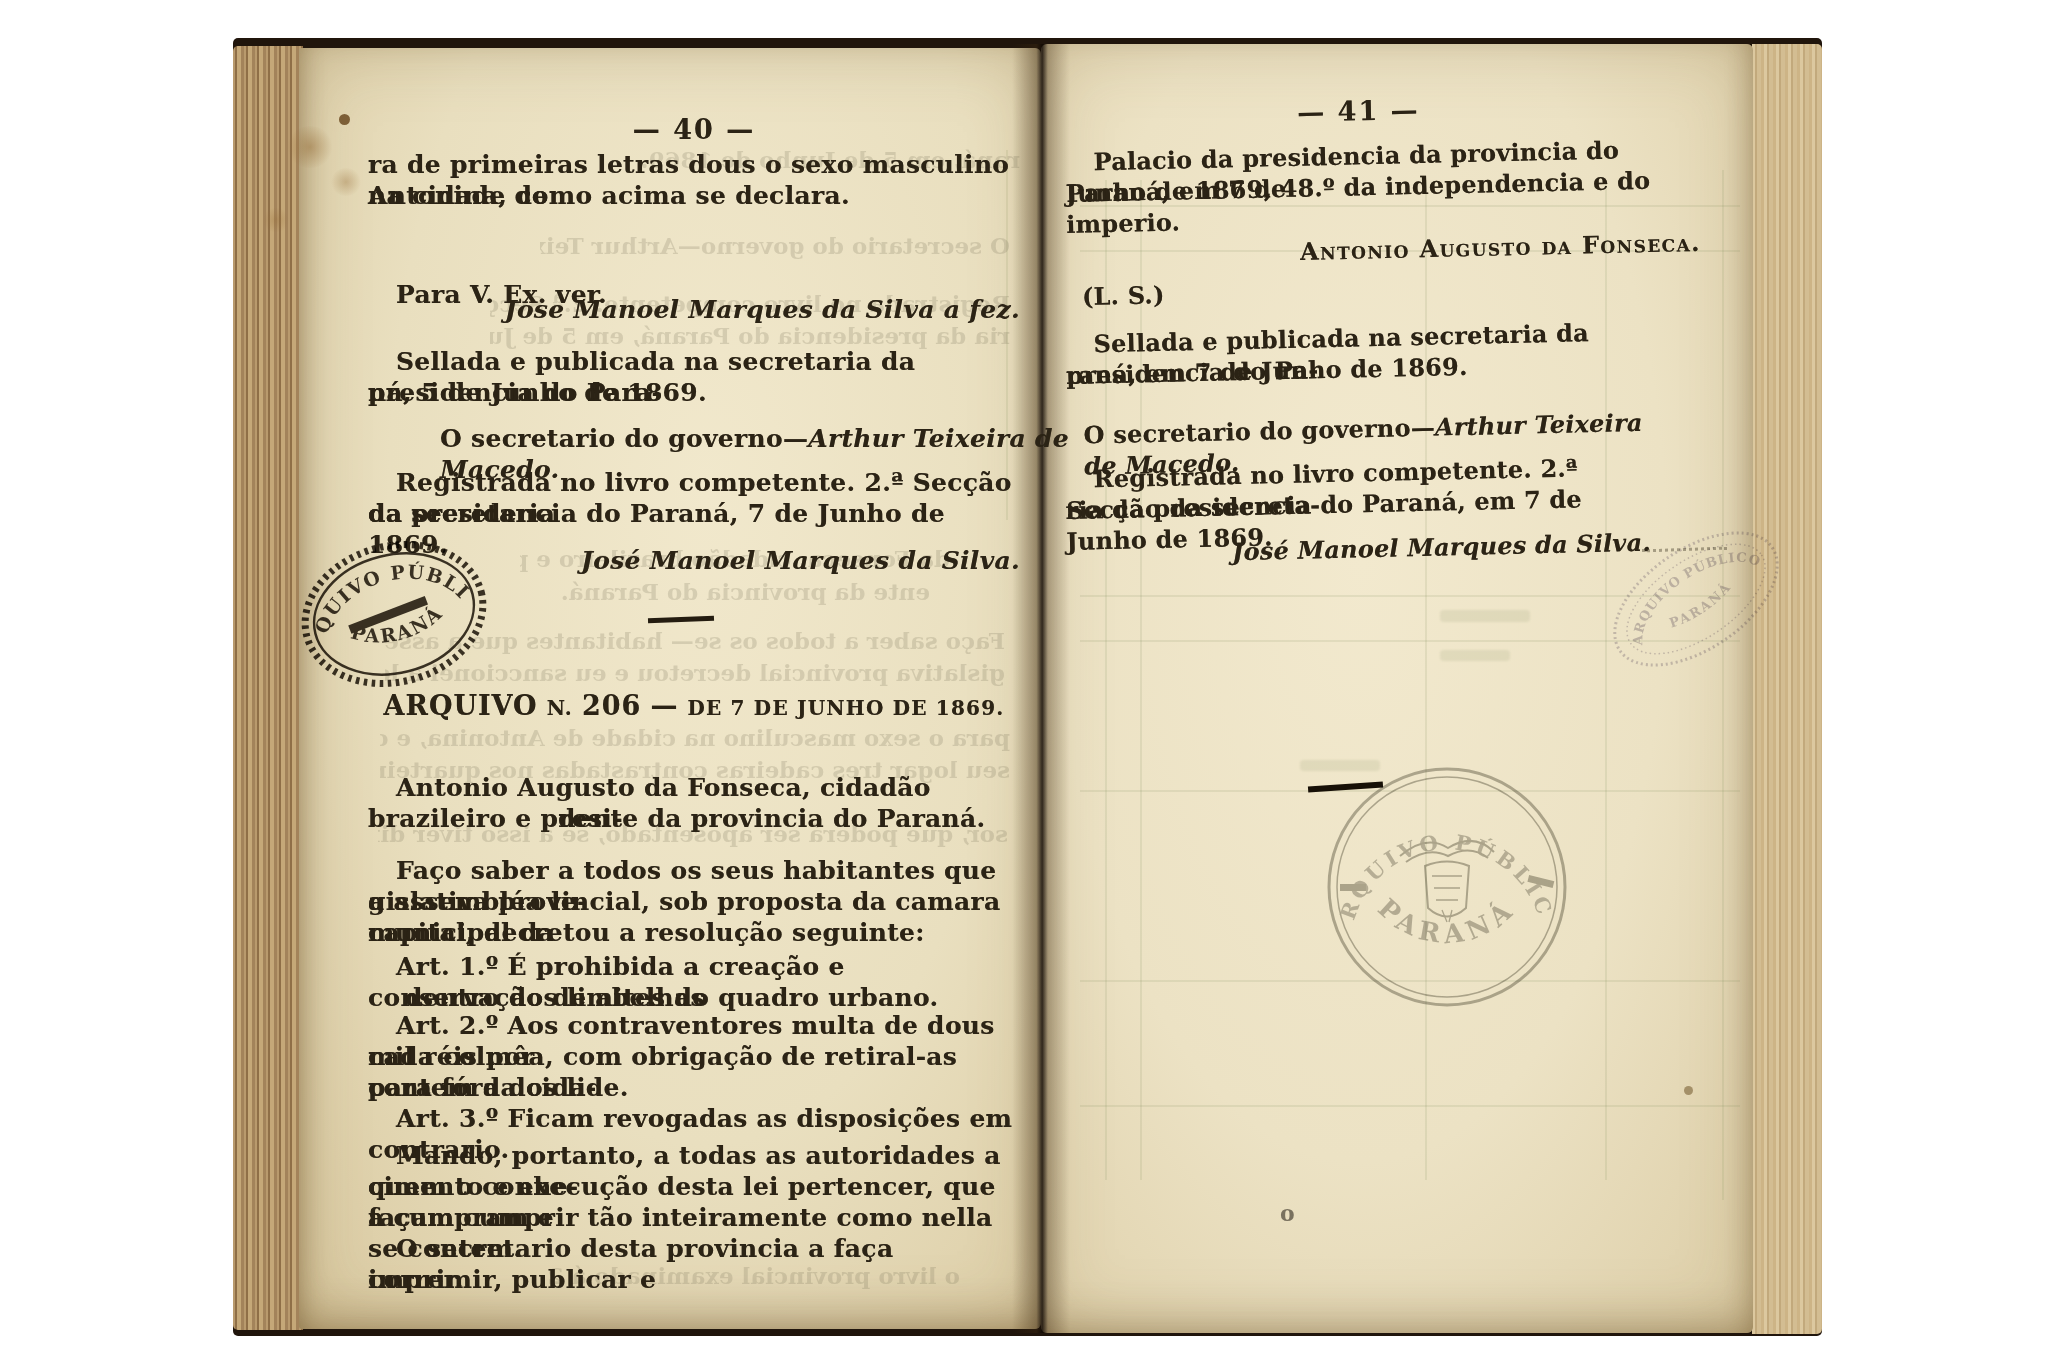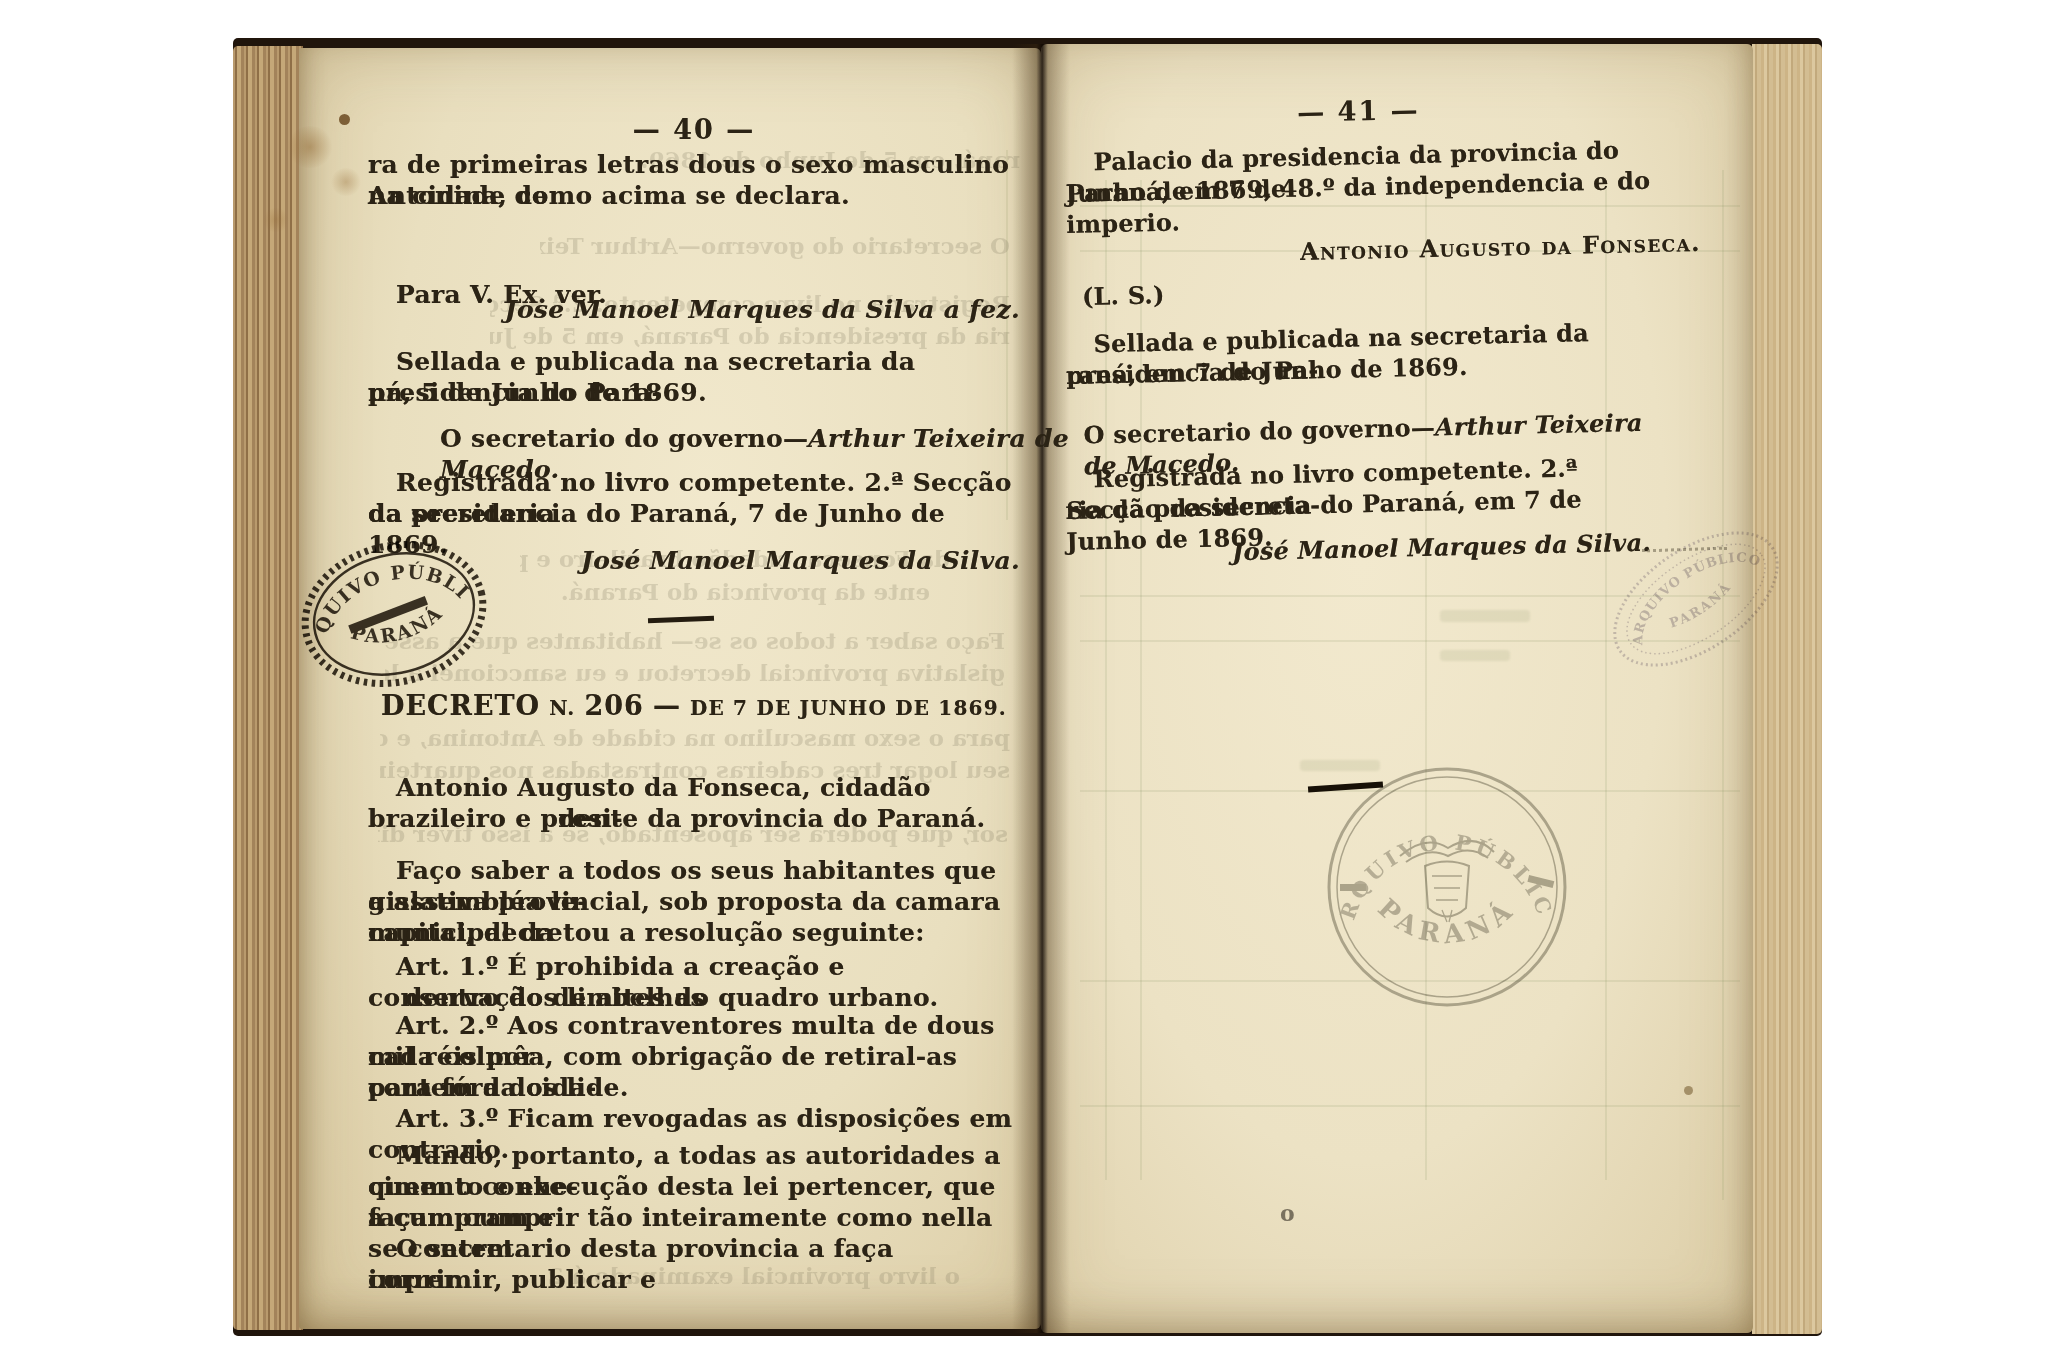--- a/index.html
+++ b/index.html
@@ -130,21 +130,21 @@
       <rect x="52" y="76" width="82" height="9" fill="#241c10" transform="rotate(-7 93 80)"></rect>
       <text font-size="19" font-weight="bold" fill="#241c10" letter-spacing="2" font-family="DejaVu Serif, serif">
         <textPath href="#lsb" startOffset="50%" text-anchor="middle">PARANÁ</textPath>
       </text>
     </g>
   </svg>
 
   <div class="rule" style="left:648px;top:617px;width:66px;height:5px;transform:rotate(-2deg);"></div>
 
   <div class="l center-al" style="top:690px;">
-    <span class="dc-big">DECRETO</span>
+    <span class="dc-big">ARQUIVO</span>
     <span class="dc-small">N.</span>
     <span class="dc-big">206</span>
     <span class="dc-big">—</span>
     <span class="dc-small">DE 7 DE JUNHO DE 1869.</span>
   </div>
 
   <div class="l ind" style="top:772px;">Antonio Augusto da Fonseca, cidadão brazileiro e presi-</div>
   <div class="l" style="top:803px;text-indent:190px;">dente da provincia do Paraná.</div>
 
   <div class="l ind" style="top:855px;">Faço saber a todos os seus habitantes que a assembléa le-</div>

